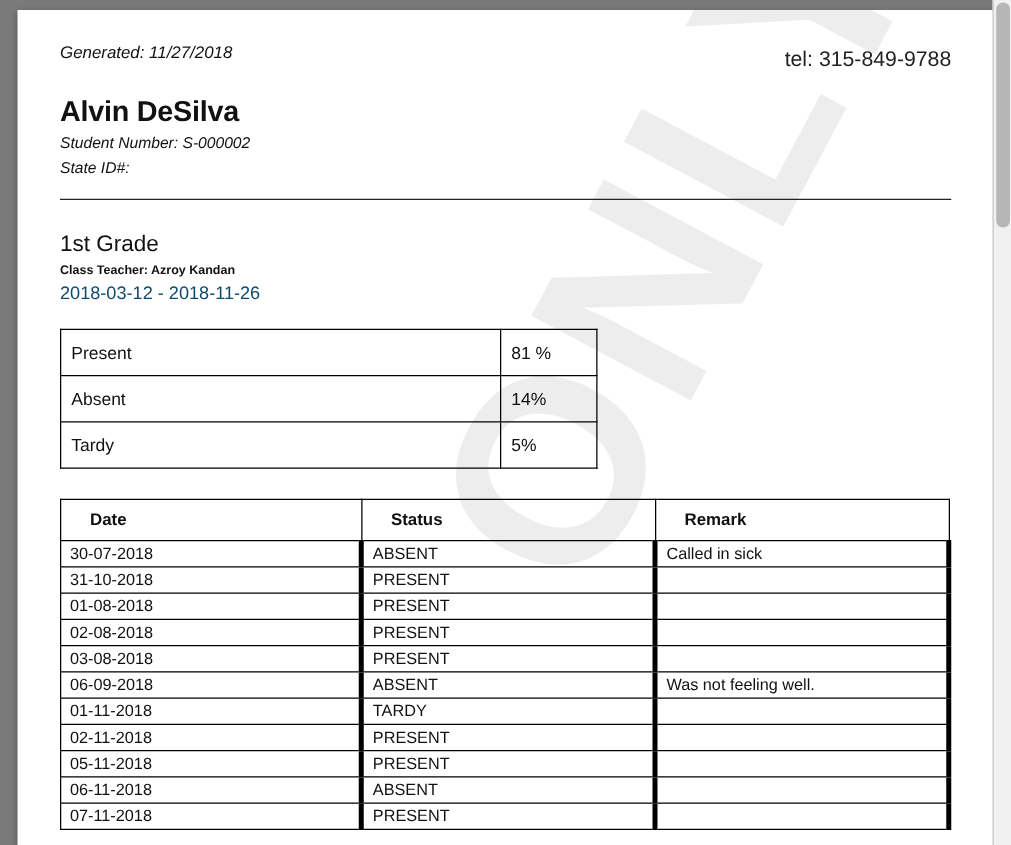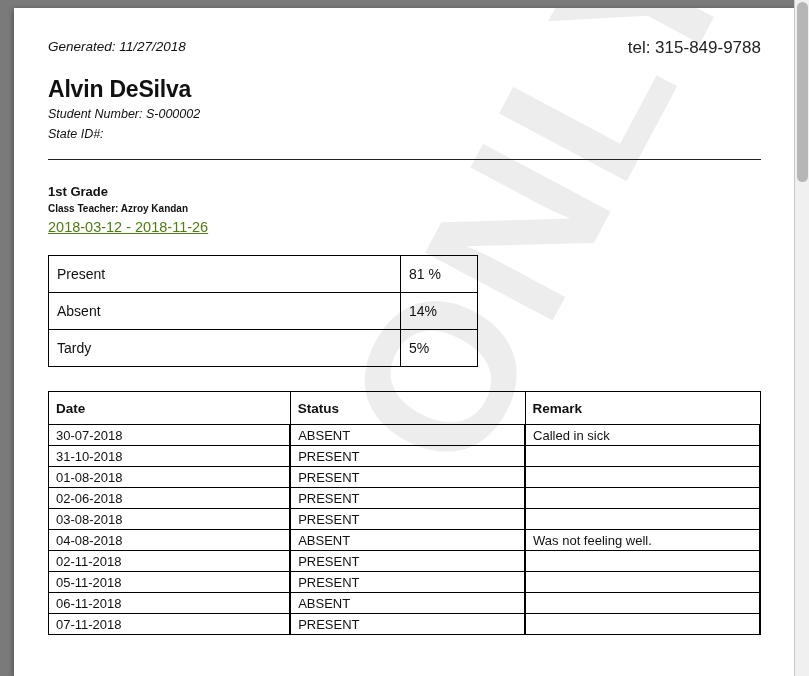--- a/index.html
+++ b/index.html
@@ -40,21 +40,21 @@
     pointer-events: none;
     user-select: none;
     white-space: nowrap;
     font-family: "Liberation Sans", sans-serif;
   }
   .content { position: relative; z-index: 2; }
 
   .header-row {
     display: flex;
     justify-content: space-between;
-    align-items: center;
+    align-items: flex-start;
   }
   .generated {
     font-style: italic;
     font-size: 13.5px;
     color: #111;
   }
   .org-block { text-align: right; }
   .org-name {
     font-size: 19px;
     font-weight: bold;
@@ -80,36 +80,35 @@
     margin-top: 3px;
     line-height: 1.35;
   }
   .divider {
     border: none;
     border-top: 1px solid #222;
     margin: 16px 0 0 0;
   }
   .class-block { margin-top: 22px; }
   .class-grade {
-    font-size: 13px;
-    font-weight: bold;
+    font-size: 18px;
+    font-weight: normal;
     color: #111;
     line-height: 1.5;
   }
   .class-teacher {
     font-size: 10px;
     font-weight: bold;
     color: #111;
     line-height: 1.5;
   }
   .class-range {
     font-size: 14.5px;
-    color: #4d7c0f;
+    color: #0c4a6e;
     line-height: 1.6;
-    text-decoration: underline;
   }
 
   table { border-collapse: collapse; }
 
   .summary-table {
     margin-top: 16px;
     width: 397px;
     table-layout: fixed;
   }
   .summary-table td {
@@ -126,27 +125,27 @@
   .attendance-table {
     margin-top: 24px;
     width: 100%;
     table-layout: fixed;
   }
   .attendance-table th {
     border: 1px solid #000;
     text-align: left;
     font-size: 13.5px;
     font-weight: bold;
-    padding: 5px 7px;
+    padding: 5px 23px;
     height: 22px;
     color: #111;
   }
   .attendance-table td {
     border-left: 1px solid #000;
-    border-right: 2px solid #000000;
+    border-right: 4px solid #000000;
     border-bottom: 1px solid #000;
     font-size: 13px;
     padding: 2px 7px;
     height: 16px;
     color: #111;
   }
   .col-date { width: 34%; }
   .col-status { width: 33%; }
   .col-remark { width: 33%; }
 
@@ -233,33 +232,38 @@
               <td class="col-date">31-10-2018</td>
               <td class="col-status">PRESENT</td>
               <td class="col-remark"></td>
             </tr>
             <tr>
               <td class="col-date">01-08-2018</td>
               <td class="col-status">PRESENT</td>
               <td class="col-remark"></td>
             </tr>
             <tr>
-              <td class="col-date">02-06-2018</td>
+              <td class="col-date">02-08-2018</td>
               <td class="col-status">PRESENT</td>
               <td class="col-remark"></td>
             </tr>
             <tr>
               <td class="col-date">03-08-2018</td>
               <td class="col-status">PRESENT</td>
               <td class="col-remark"></td>
             </tr>
             <tr>
-              <td class="col-date">04-08-2018</td>
+              <td class="col-date">06-09-2018</td>
               <td class="col-status">ABSENT</td>
               <td class="col-remark">Was not feeling well.</td>
+            </tr>
+            <tr>
+              <td class="col-date">01-11-2018</td>
+              <td class="col-status">TARDY</td>
+              <td class="col-remark"></td>
             </tr>
             <tr>
               <td class="col-date">02-11-2018</td>
               <td class="col-status">PRESENT</td>
               <td class="col-remark"></td>
             </tr>
             <tr>
               <td class="col-date">05-11-2018</td>
               <td class="col-status">PRESENT</td>
               <td class="col-remark"></td>

